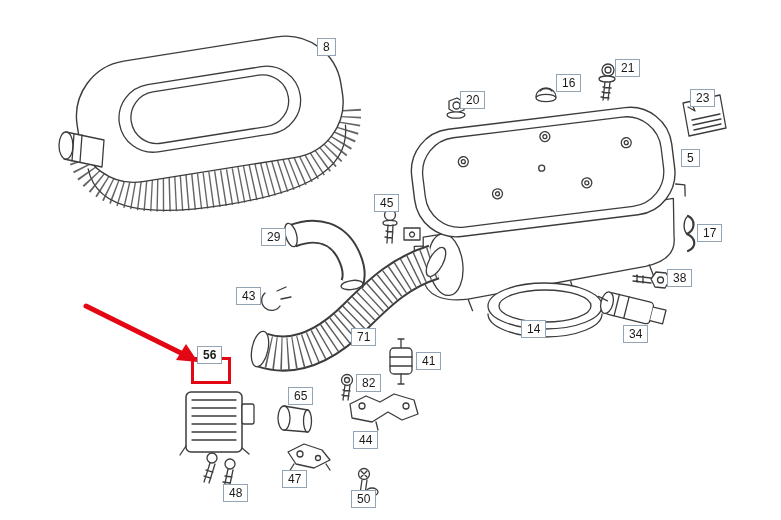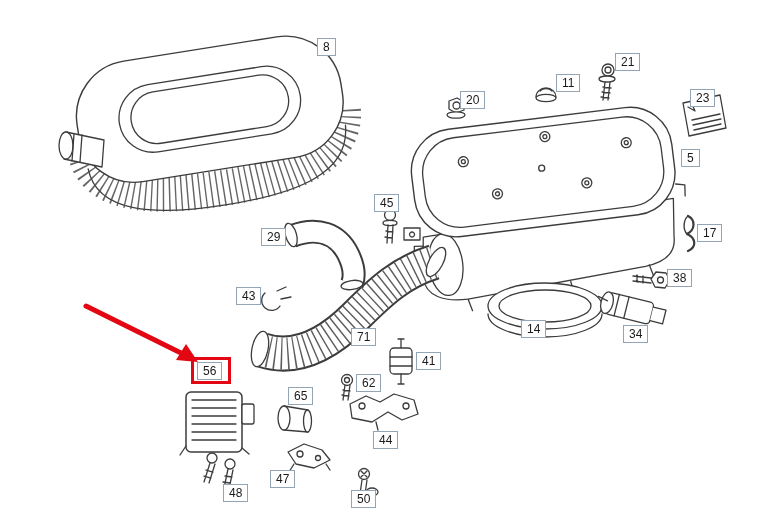--- a/index.html
+++ b/index.html
@@ -11,21 +11,21 @@
   .part-label {
     position:absolute; display:inline-block; box-sizing:border-box;
     border:1px solid #93a5b5; background:#ffffff; color:#1a1a1a;
     font-size:12px; line-height:16px; padding:0 5px; min-width:12px;
     text-align:center; cursor:pointer; user-select:none;
   }
   .highlight-box {
     position:absolute; left:191px; top:357px; width:40px; height:27px;
     border:3px solid #e30613; box-sizing:border-box; background:transparent;
   }
-  .part-label.in-highlight { left:197px; top:362px; border-color:#93a5b5; }
+  .part-label.in-highlight { left:197px; top:346px; border-color:#93a5b5;font-weight:bold; }
 </style>
 </head>
 <body>
 
 <div class="stage" aria-label="Air filter and air cleaner housing exploded parts diagram with numbered callouts; part 56 is highlighted with a red box and red arrow">
 
   <svg class="art" width="781" height="520" viewBox="0 0 781 520">
     <g stroke="#3c3c3c" stroke-width="1.3" fill="none" stroke-linecap="round" stroke-linejoin="round">
 
       <g transform="rotate(-9 212 120)">
@@ -195,34 +195,34 @@
         <line x1="86" y1="306" x2="183" y2="354" stroke="#e30613" stroke-width="5"></line>
         <polygon points="198,362 176,360 186,344" fill="#e30613" stroke="none"></polygon>
       </g>
     </g>
   </svg>
 
   <div class="highlight-box"></div>
 
   <div class="part-label" style="left:317px;top:38px">8</div>
   <div class="part-label" style="left:460px;top:91px">20</div>
-  <div class="part-label" style="left:556px;top:74px">11</div>
-  <div class="part-label" style="left:615px;top:53px">21</div>
+  <div class="part-label" style="left:556px;top:74px">16</div>
+  <div class="part-label" style="left:615px;top:59px">21</div>
   <div class="part-label" style="left:690px;top:89px">23</div>
   <div class="part-label" style="left:681px;top:149px">5</div>
   <div class="part-label" style="left:374px;top:194px">45</div>
   <div class="part-label" style="left:261px;top:228px">29</div>
   <div class="part-label" style="left:697px;top:224px">17</div>
   <div class="part-label" style="left:667px;top:269px">38</div>
   <div class="part-label" style="left:236px;top:287px">43</div>
   <div class="part-label" style="left:351px;top:328px">71</div>
   <div class="part-label" style="left:623px;top:325px">34</div>
   <div class="part-label" style="left:521px;top:320px">14</div>
   <div class="part-label" style="left:416px;top:352px">41</div>
-  <div class="part-label" style="left:356px;top:374px">62</div>
+  <div class="part-label" style="left:356px;top:374px">82</div>
   <div class="part-label in-highlight">56</div>
   <div class="part-label" style="left:288px;top:387px">65</div>
-  <div class="part-label" style="left:373px;top:431px">44</div>
-  <div class="part-label" style="left:270px;top:470px">47</div>
+  <div class="part-label" style="left:353px;top:431px">44</div>
+  <div class="part-label" style="left:282px;top:470px">47</div>
   <div class="part-label" style="left:351px;top:490px">50</div>
   <div class="part-label" style="left:223px;top:484px">48</div>
 
 </div>
 
 </body></html>

